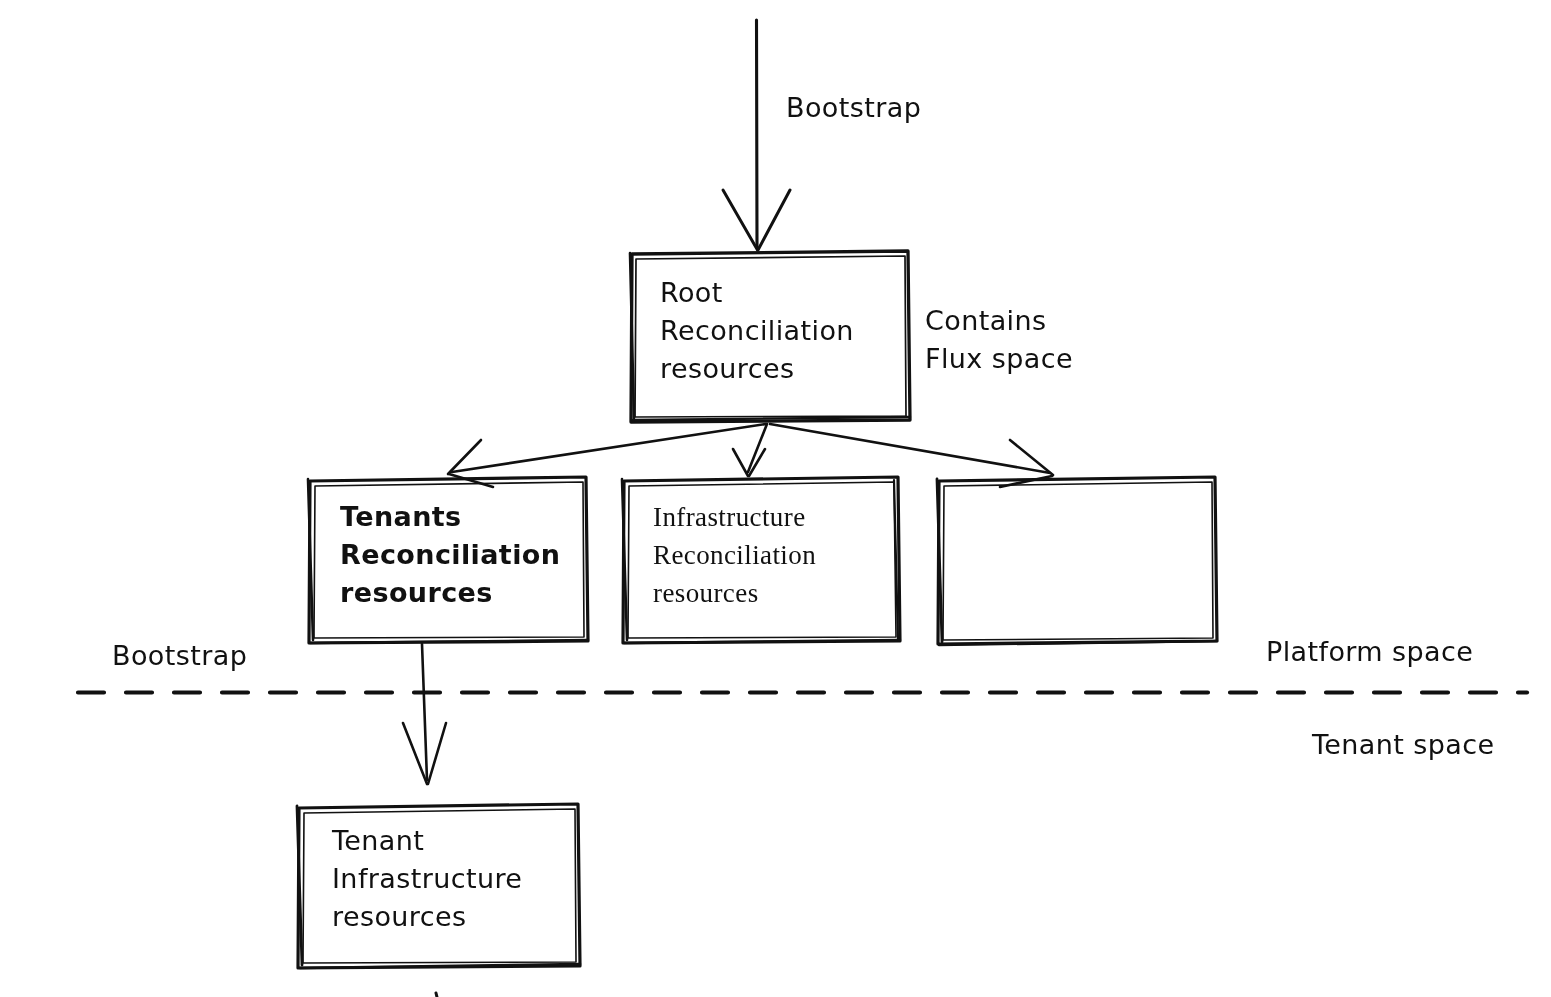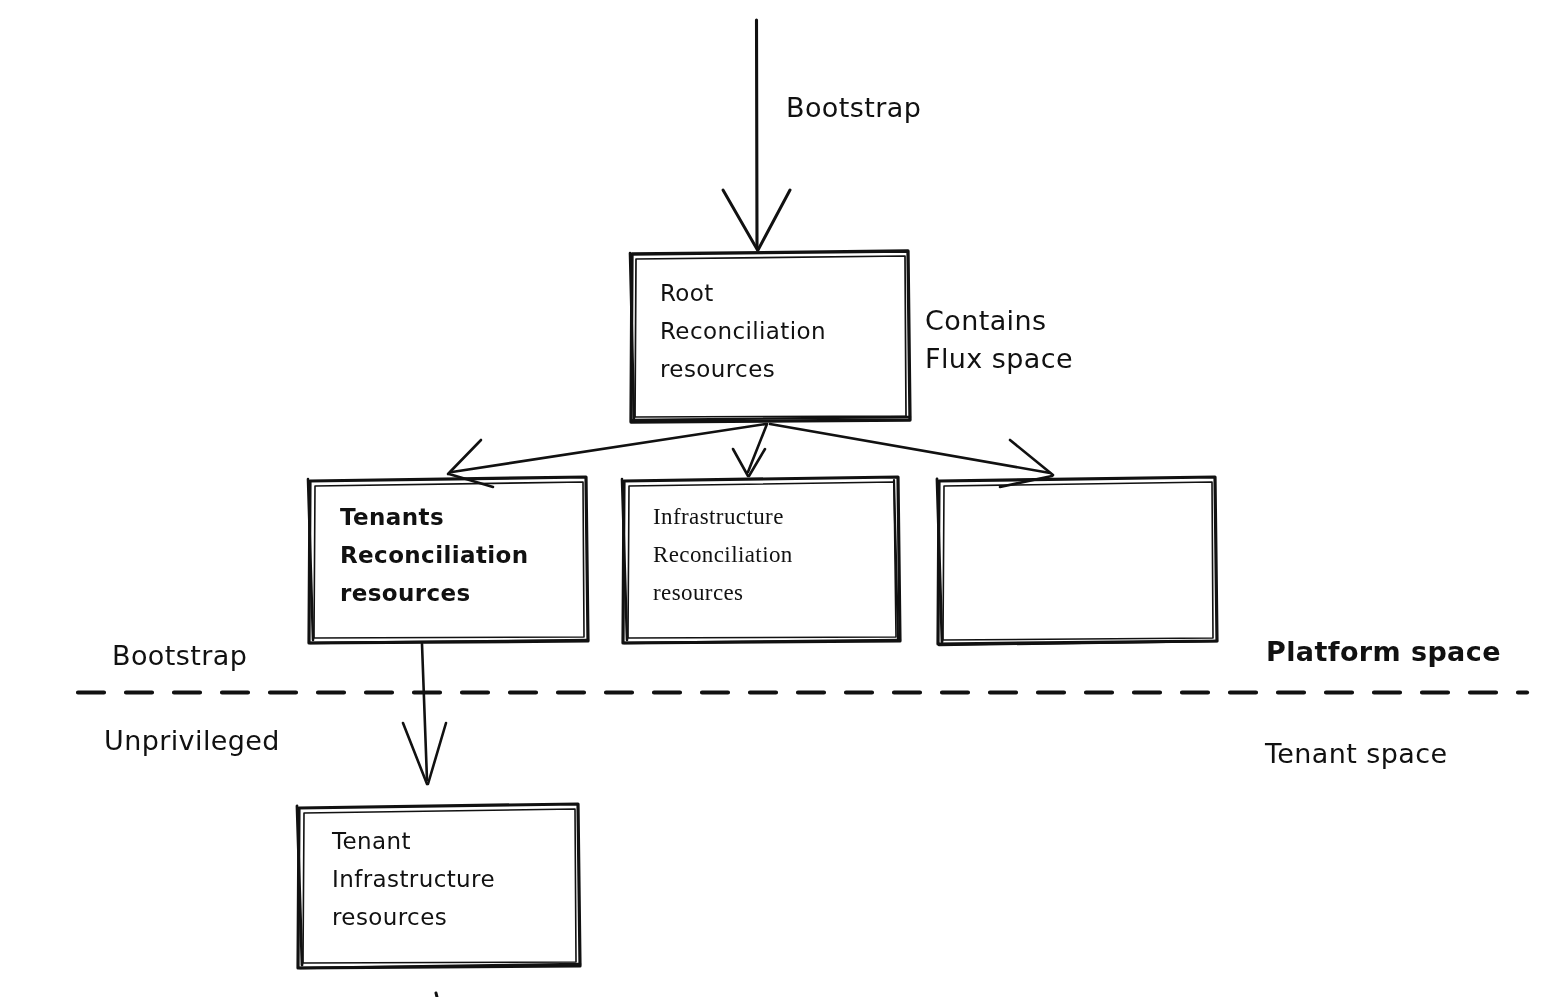--- a/index.html
+++ b/index.html
@@ -20,21 +20,21 @@
   #sketch {
     position: absolute;
     left: 0;
     top: 0;
     width: 1551px;
     height: 997px;
   }
   .node-text {
     position: absolute;
     font-family: "DejaVu Sans", sans-serif;
-    font-size: 23px;
+    font-size: 27px;
     line-height: 38px;
     color: #111111;
     white-space: pre;
     letter-spacing: 0.4px;
   }
   .free-label {
     position: absolute;
     font-family: "DejaVu Sans", sans-serif;
     font-size: 27px;
     line-height: 38px;
@@ -151,25 +151,24 @@
 Infrastructure
 resources</div>
 
   <div class="free-label" style="left:786px; top:89px;">Bootstrap</div>
 
   <div class="free-label" style="left:925px; top:302px;">Contains
 Flux space</div>
 
   <div class="free-label" style="left:112px; top:637px;">Bootstrap</div>
 
-  <div class="free-label" style="left:104px; top:722px;">Unprivileged</div>
 
-  <div class="free-label" style="left:1266px; top:633px;font-weight:bold;">Platform space</div>
+  <div class="free-label" style="left:1266px; top:633px;">Platform space</div>
 
-  <div class="free-label" style="left:1265px; top:726px;margin-top:9px;">Tenant space</div>
+  <div class="free-label" style="left:1312px; top:726px;">Tenant space</div>
 
   <div class="box-hit" style="left:630px; top:252px; width:280px; height:170px;"></div>
   <div class="box-hit" style="left:308px; top:478px; width:280px; height:165px;"></div>
   <div class="box-hit" style="left:622px; top:478px; width:278px; height:165px;"></div>
   <div class="box-hit" style="left:937px; top:478px; width:280px; height:167px;"></div>
   <div class="box-hit" style="left:297px; top:805px; width:283px; height:163px;"></div>
 
 </div>
 
 </body></html>

